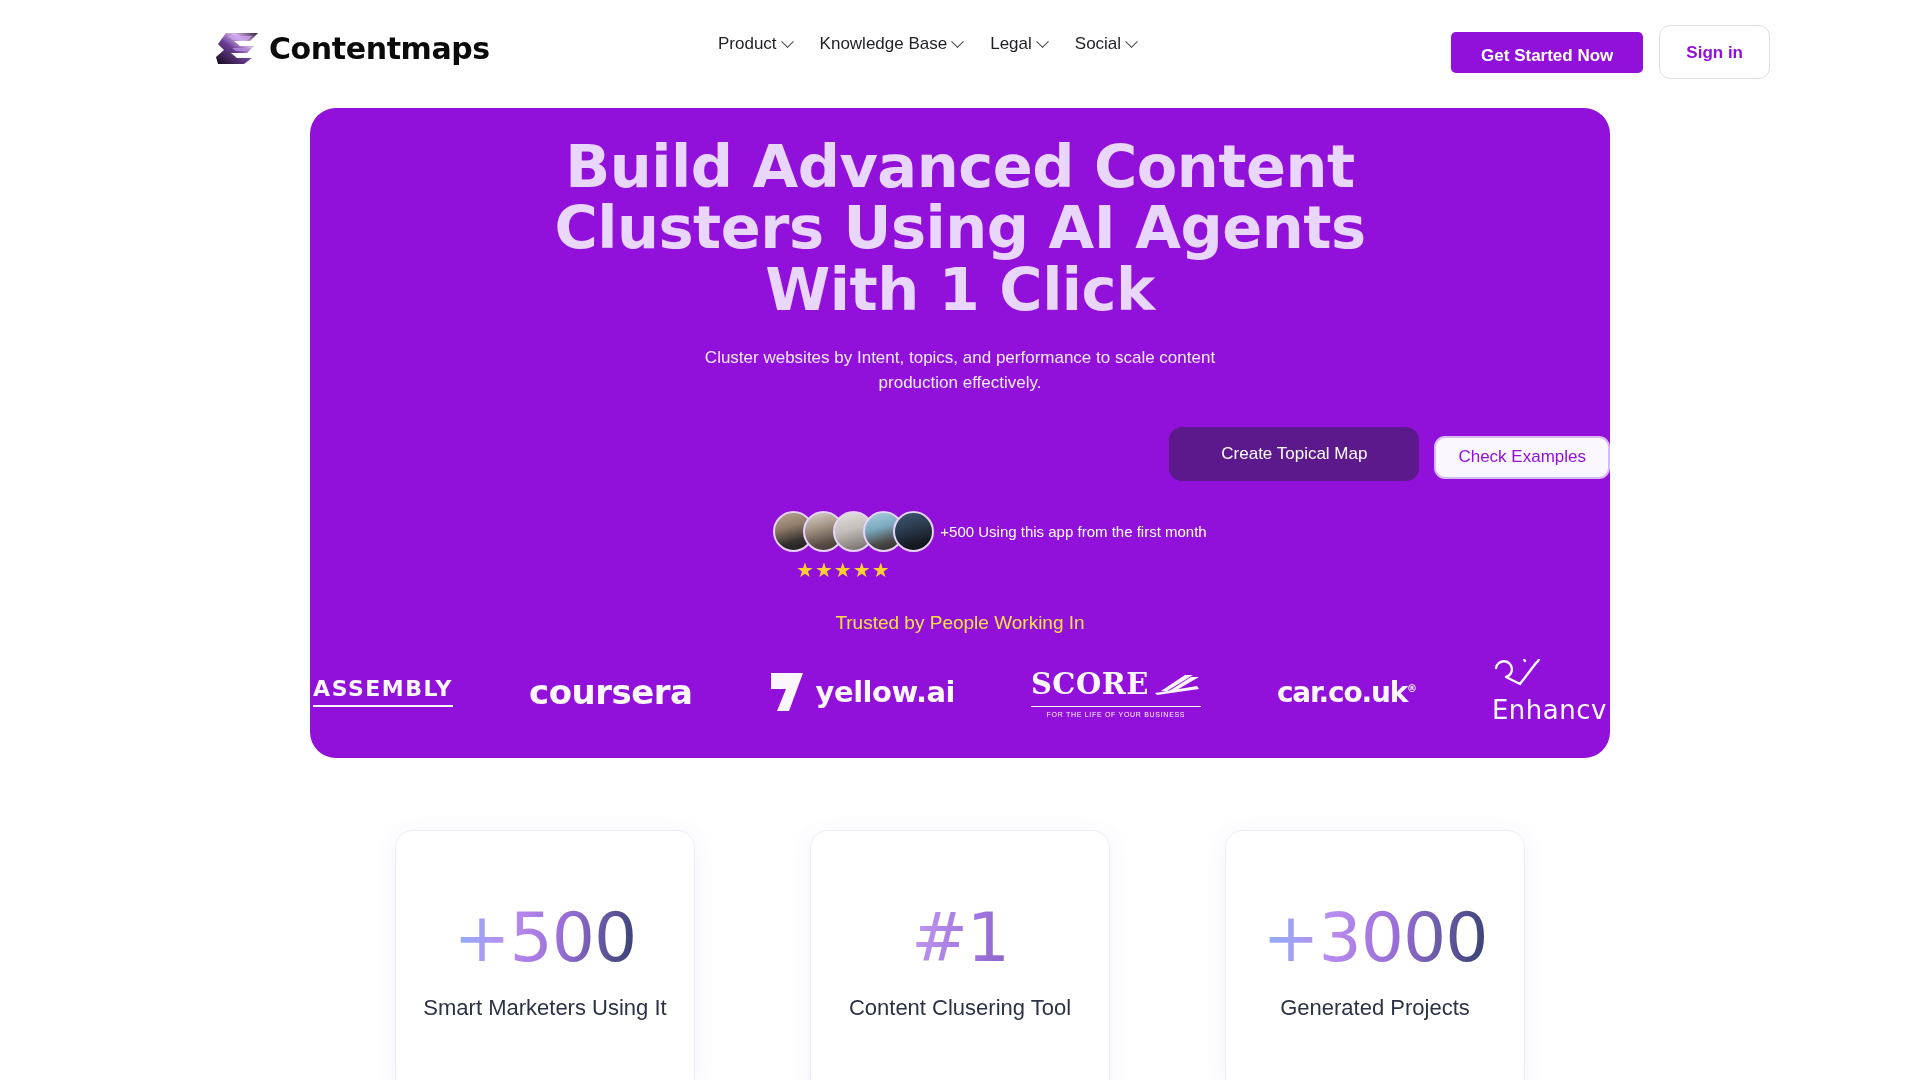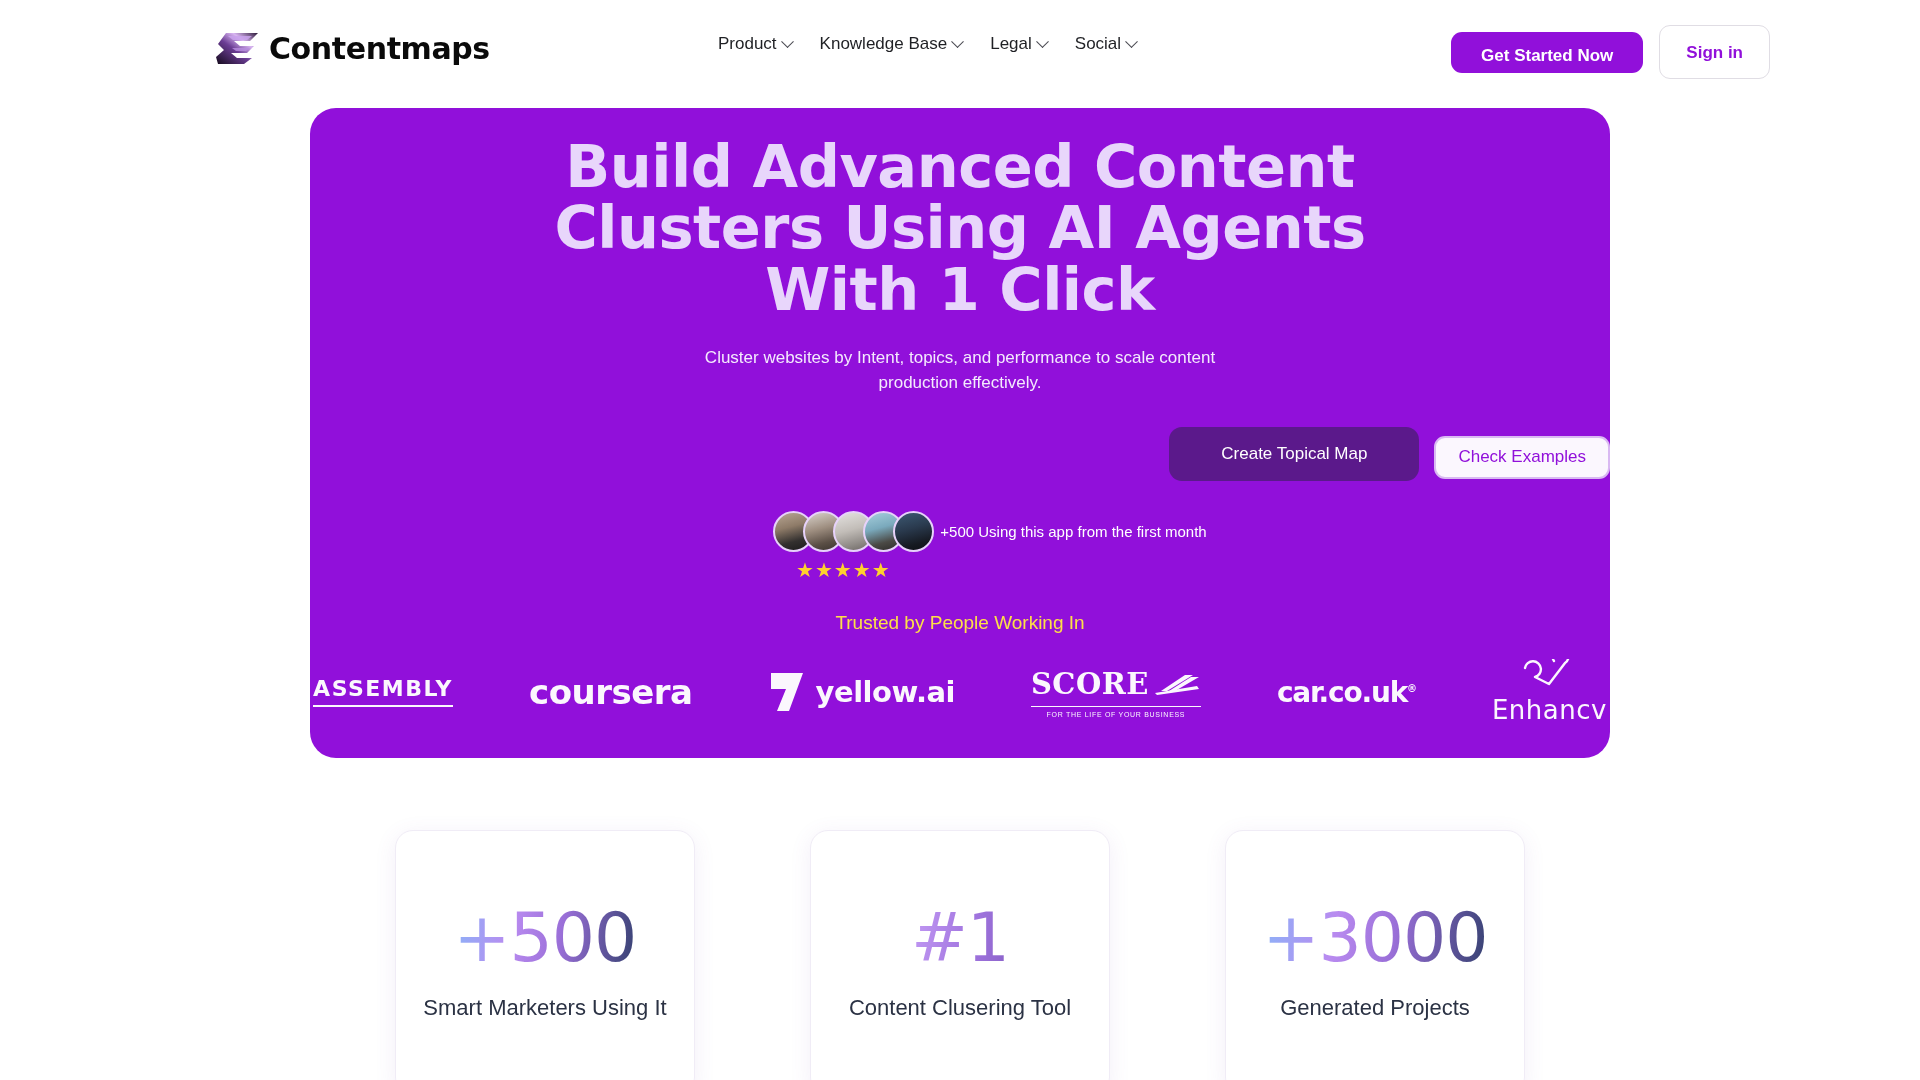--- a/index.html
+++ b/index.html
@@ -68,21 +68,21 @@
     display: flex;
     align-items: center;
     gap: 16px;
   }
   .btn-primary {
     background: #9110da;
     color: #ffffff;
     font-size: 17px;
     font-weight: 700;
     border: none;
-    border-radius: 11px;
+    border-radius: 5px;
     padding: 0 30px;
     height: 41px;
     line-height: 47px;
     cursor: pointer;
     white-space: nowrap;
     font-family: "Liberation Sans", sans-serif;
   }
   .btn-outline {
     background: #ffffff;
     color: #9110da;
@@ -254,21 +254,21 @@
     text-align: center;
   }
   .lg-car {
     font-family: "DejaVu Sans", sans-serif;
     font-weight: 700;
     font-size: 28px;
     letter-spacing: -1.2px;
   }
   .lg-car sup { font-size: 10px; vertical-align: super; }
   .lg-enhancv {
-    display: flex; flex-direction: column; align-items: center; gap: 8px;
+    display: flex; flex-direction: column; align-items: flex-start; gap: 8px;
   }
   .lg-enhancv .e-name {
     font-size: 26px;
     letter-spacing: 0.5px;
     font-family: "DejaVu Sans", sans-serif;
     font-weight: 400;
   }
 
   
   .stats {

